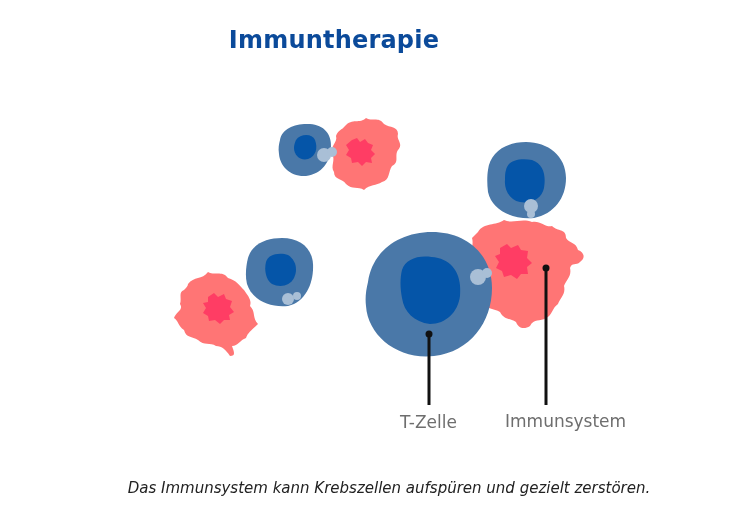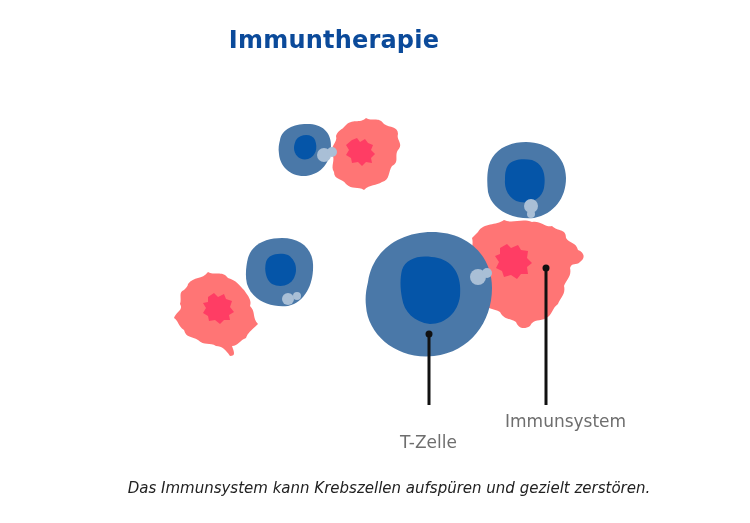--- a/index.html
+++ b/index.html
@@ -69,16 +69,16 @@
   <g>
     <circle cx="429" cy="334" r="3.5" fill="#111111"></circle>
     <line x1="429" y1="334" x2="429" y2="405" stroke="#111111" stroke-width="3"></line>
   </g>
   <g>
     <circle cx="546" cy="268" r="3.5" fill="#111111"></circle>
     <line x1="546" y1="268" x2="546" y2="405" stroke="#111111" stroke-width="3"></line>
   </g>
 </svg>
 
-<div class="label" style="left:400px; top:412px;margin-top:20px;">T-Zelle</div>
+<div class="label" style="left:400px; top:412px;">T-Zelle</div>
 <div class="label" style="left:505px; top:411px;">Immunsystem</div>
 
 <div class="caption">Das Immunsystem kann Krebszellen aufspüren und gezielt zerstören.</div>
 
 </body></html>

